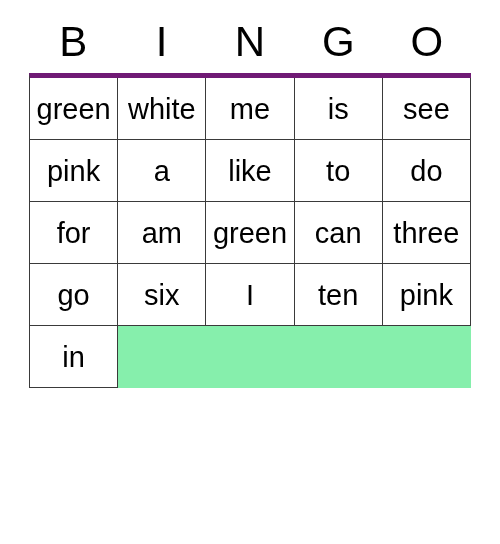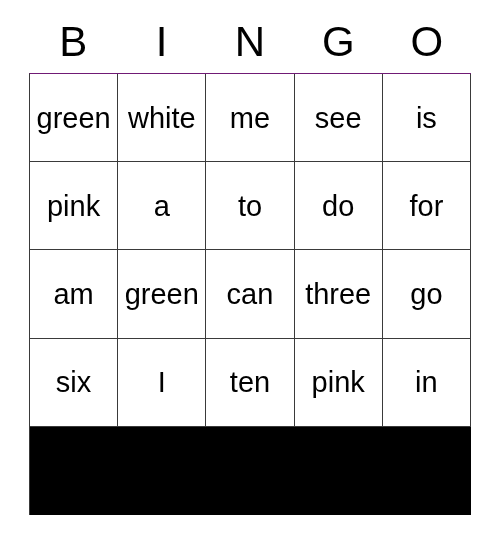--- a/index.html
+++ b/index.html
@@ -46,28 +46,28 @@
     box-sizing: border-box;
     user-select: none;
   }
 
   
   #grid {
     position: absolute;
     left: 29px;
     top: 73px;
     width: 442px;
-    height: 442px;
-    border-top: 1px solid #701a75;
+    height: 315px;
+    border-top: 5px solid #701a75;
     border-left: 1px solid #3a3a3a;
     box-sizing: border-box;
     display: grid;
     grid-template-columns: repeat(5, 1fr);
     grid-template-rows: repeat(5, 1fr);
-    background: #000000;
+    background: #86efac;
   }
   .cell {
     border-right: 1px solid #3a3a3a;
     border-bottom: 1px solid #3a3a3a;
     box-sizing: border-box;
     display: flex;
     align-items: center;
     justify-content: center;
     overflow: hidden;
     background: #ffffff;
@@ -101,31 +101,34 @@
     <div class="cell">
         <span class="cell-text">green</span>
       </div>
     <div class="cell">
         <span class="cell-text">white</span>
       </div>
     <div class="cell">
         <span class="cell-text">me</span>
       </div>
     <div class="cell">
-        <span class="cell-text">see</span>
+        <span class="cell-text">is</span>
       </div>
     <div class="cell">
-        <span class="cell-text">is</span>
+        <span class="cell-text">see</span>
       </div>
 
     <div class="cell">
         <span class="cell-text">pink</span>
       </div>
     <div class="cell">
         <span class="cell-text">a</span>
+      </div>
+    <div class="cell">
+        <span class="cell-text">like</span>
       </div>
     <div class="cell">
         <span class="cell-text">to</span>
       </div>
 
     <div class="cell">
         <span class="cell-text">do</span>
       </div>
     <div class="cell">
         <span class="cell-text">for</span>

